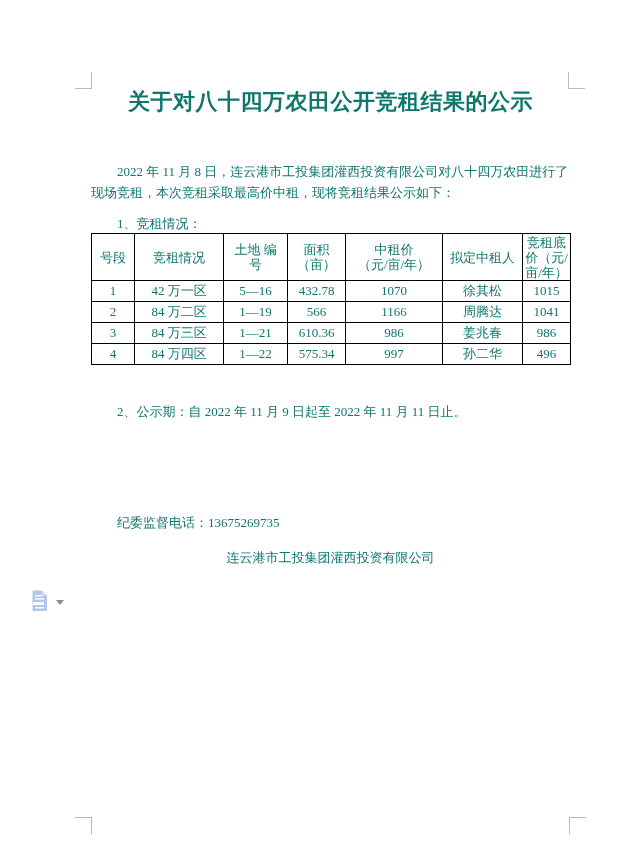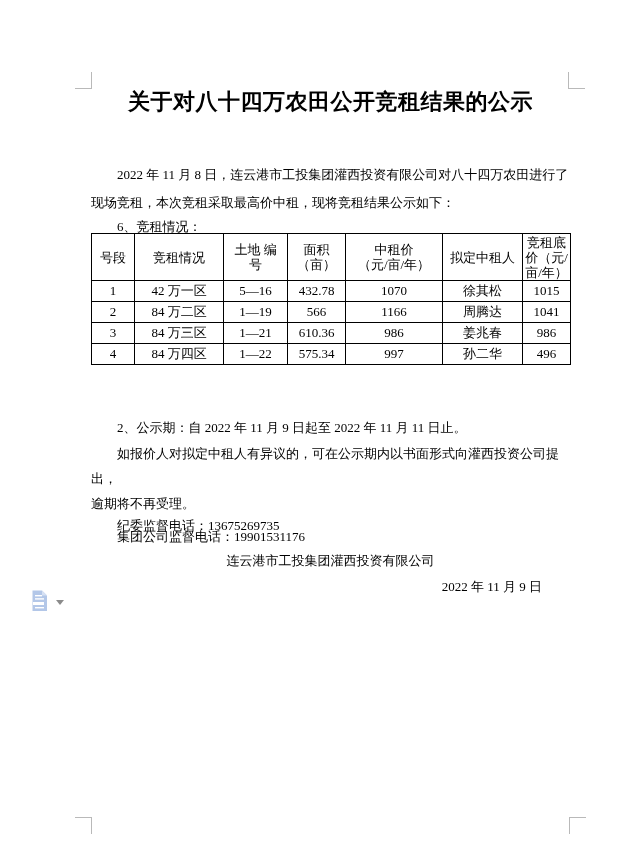--- a/index.html
+++ b/index.html
@@ -1,35 +1,35 @@
 <!DOCTYPE html>
 <html><head>
 <meta charset="utf-8">
 <style>
   html, body { margin:0; padding:0; background:#ffffff; }
   .page {
     position:relative; width:635px; height:862px; background:#ffffff;
-    font-family:"Liberation Serif","DejaVu Serif",serif; color:#000000;
+    font-family:"Liberation Serif","DejaVu Serif",serif; color:#0f766e;
     overflow:hidden;
   }
   
   .crop { position:absolute; width:16px; height:16px; border:0 solid #b9b9b9; }
   .crop.tl { left:75px;  top:72px;  border-right-width:1px; border-bottom-width:1px; }
   .crop.tr { left:568px; top:72px;  border-left-width:1px;  border-bottom-width:1px; }
   .crop.bl { left:75px;  top:817px; border-right-width:1px; border-top-width:1px; }
   .crop.br { left:569px; top:817px; border-left-width:1px;  border-top-width:1px; }
 
   .text-area { position:absolute; left:91px; top:87px; width:479px; height:730px; }
   .blk { position:absolute; left:0; width:100%; margin:0; }
 
   .doc-title { top:0; text-align:center; font-size:22px; font-weight:bold; line-height:30px; letter-spacing:0.5px; }
-  .para { font-size:13px; line-height:28px; white-space:pre-line; text-indent:2em; }
+  .para { font-size:13px; line-height:21px; white-space:pre-line; text-indent:2em; }
   .p-intro   { top:74px; }
   .p-sec1    { top:126px; }
-  .p-sec2    { top:327px; }
+  .p-sec2    { top:314px; }
   .p-note    { top:354px; line-height:25px; }
   .p-phone1  { top:413px;margin-top:12px; }
   .p-phone2  { top:436px; }
   .p-sign    { top:460px; text-align:center; text-indent:0; }
   .p-date    { top:486px; text-align:right; text-indent:0; padding-right:28px; box-sizing:border-box; }
 
   table.bid { position:absolute; top:146px; left:0; width:479px; border-collapse:collapse; table-layout:fixed; }
   table.bid th, table.bid td {
     border:1px solid #000; text-align:center; vertical-align:middle;
     font-size:13px; font-weight:normal; padding:0 1px; overflow:hidden;
@@ -56,21 +56,21 @@
   <div class="crop bl"></div>
   <div class="crop br"></div>
 
   <div class="text-area">
 
     <h1 class="blk doc-title">关于对八十四万农田公开竞租结果的公示</h1>
 
     <p class="blk para p-intro">2022 年 11 月 8 日，连云港市工投集团灌西投资有限公司对八十四万农田进行了
 现场竞租，本次竞租采取最高价中租，现将竞租结果公示如下：</p>
 
-    <p class="blk para p-sec1">6、竞租情况：</p>
+    <p class="blk para p-sec1">1、竞租情况：</p>
 
     <table class="bid">
       <colgroup>
         <col style="width:43px">
           <col style="width:89px">
           <col style="width:64px">
         <col style="width:58px">
           <col style="width:97px">
           <col style="width:80px">
         <col style="width:48px">
@@ -126,30 +126,26 @@
           <td>575.34</td>
           <td>997</td>
           <td>孙二华</td>
           <td>496</td>
         </tr>
       </tbody>
     </table>
 
     <p class="blk para p-sec2">2、公示期：自 2022 年 11 月 9 日起至 2022 年 11 月 11 日止。</p>
 
-    <p class="blk para p-note">如报价人对拟定中租人有异议的，可在公示期内以书面形式向灌西投资公司提出，
-逾期将不再受理。</p>
 
     <p class="blk para p-phone1">纪委监督电话：13675269735</p>
 
-    <p class="blk para p-phone2">集团公司监督电话：19901531176</p>
 
     <p class="blk para p-sign">连云港市工投集团灌西投资有限公司</p>
 
-    <p class="blk para p-date">2022 年 11 月 9 日</p>
 
   </div>
 
   <div class="paste-widget">
     <svg width="16" height="22" viewBox="0 0 16 22" aria-hidden="true">
       <path d="M0.5 0.5 h9.5 l5 5 v15.5 h-14.5 z" fill="#b3c7e8"></path>
       <path d="M10 0.5 l5 5 h-5 z" fill="#d6e1f3"></path>
       <rect x="3" y="5" width="7" height="1.4" fill="#ffffff"></rect>
       <rect x="3" y="8.2" width="9" height="1.4" fill="#ffffff"></rect>
       <rect x="1" y="12" width="11" height="3" fill="#ffffff"></rect>

